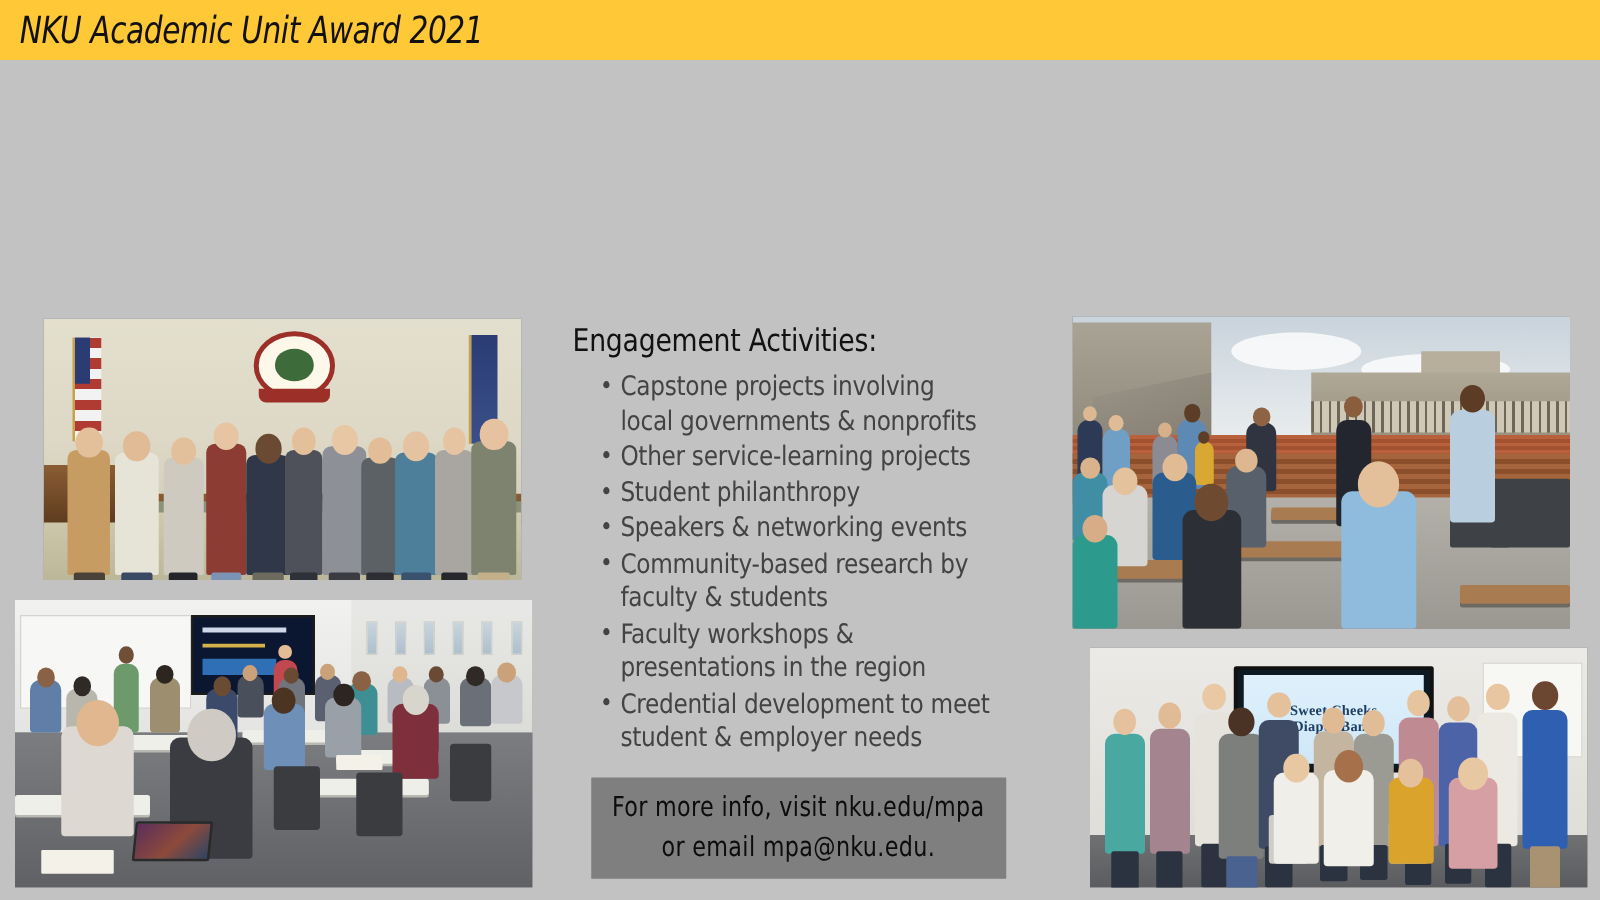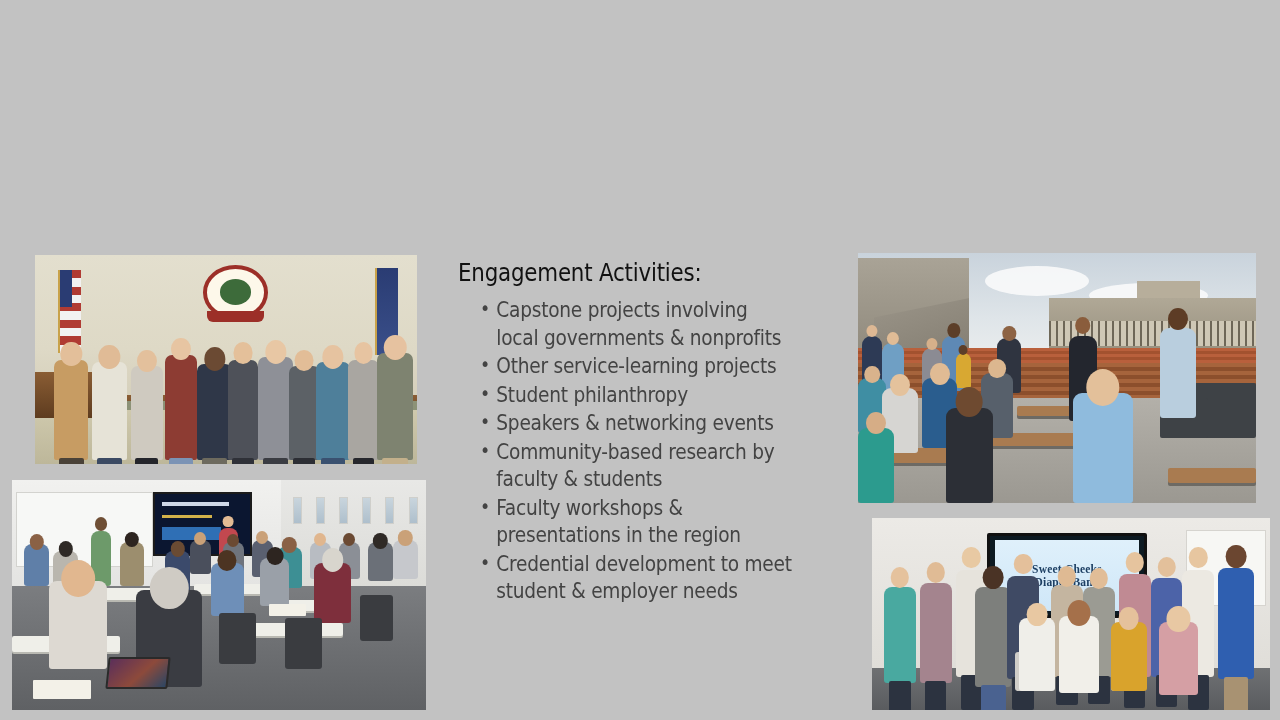--- a/index.html
+++ b/index.html
@@ -227,20 +227,23 @@
              width:58%; aspect-ratio:1/1.12; border-radius:50%; top:-21%; }
   .p4-person .lg { position:absolute; left:16%; bottom:-30%; width:68%; height:32%;
              background:#2c3340; border-radius:2px; }
   .p4-chair { position:absolute; background:#cfcdc8; border-radius:3px; }
 </style>
 </head>
 <body>
 
 <div class="poster">
 
+  <div class="award-bar">
+    <div class="award-bar-text">NKU Academic Unit Award 2021</div>
+  </div>
 
 
   <div class="photo" id="photo-council">
     <div class="p1-wall"></div>
     <div class="p1-seal"></div>
     <div class="p1-banner"></div>
     <div class="p1-flagL"></div>
     <div class="p1-flagR"></div>
     <div class="p1-wain"></div>
     <div class="p1-green"></div>
@@ -527,14 +530,18 @@
       <li>Capstone projects involving local governments &amp; nonprofits</li>
       <li>Other service-learning projects</li>
       <li>Student philanthropy</li>
       <li>Speakers &amp; networking events</li>
       <li>Community-based research by faculty &amp; students</li>
       <li>Faculty workshops &amp; presentations in the region</li>
       <li>Credential development to meet student &amp; employer needs</li>
     </ul>
   </div>
 
+  <div class="info-box">
+    <div class="info-line">For more info, visit  nku.edu/mpa</div>
+    <div class="info-line">or email  mpa@nku.edu.</div>
+  </div>
 
 </div>
 
 </body></html>

